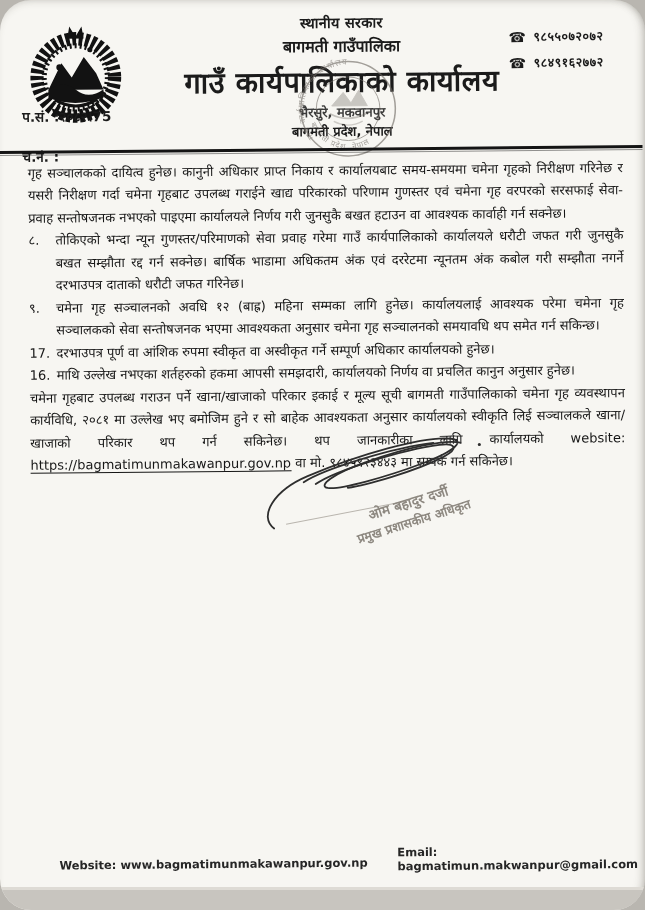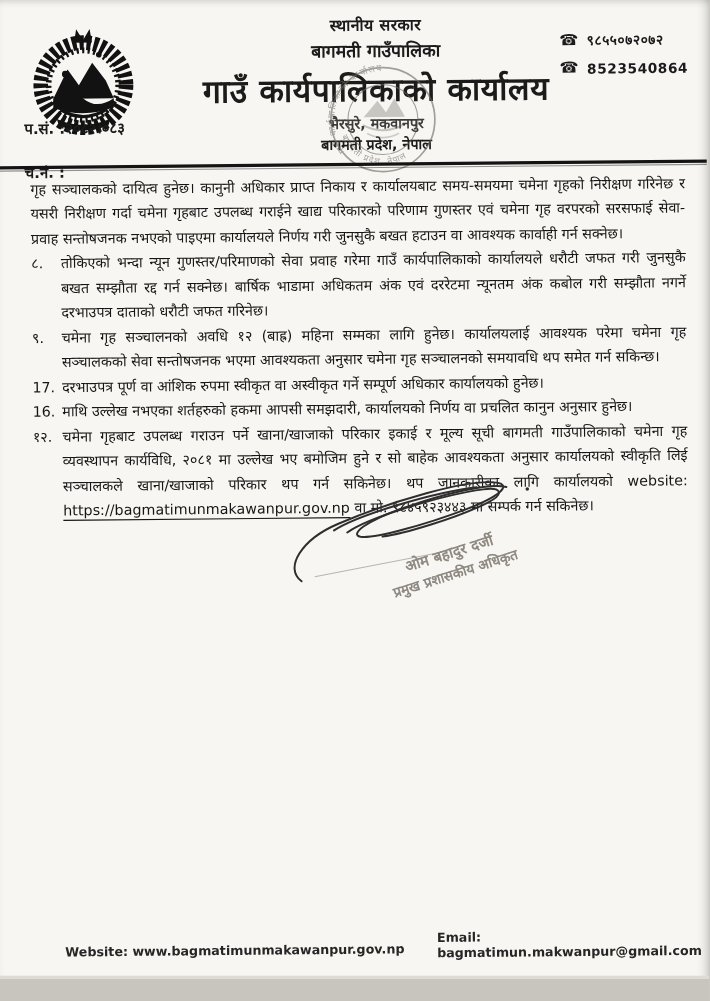--- a/index.html
+++ b/index.html
@@ -5,20 +5,21 @@
   html,body{margin:0;padding:0;}
   body{
     width:645px;height:910px;overflow:hidden;
     background:#b9b6b0;
     font-family:"DejaVu Sans","Liberation Sans",sans-serif;
   }
   .page{
     position:relative;width:645px;height:910px;overflow:hidden;
     background:#f7f6f2;
     box-shadow:inset -8px 0 10px -7px rgba(60,55,45,.35), inset 0 5px 8px -5px rgba(60,55,45,.25);
+    border-radius:31px;
   }
   .tilt{
     position:absolute;inset:0;
     transform:rotate(-0.55deg);transform-origin:50% 45%;
     color:#1b1b1b;
   }
   
   .emblem{position:absolute;left:28px;top:20px;width:102px;height:102px;}
   .head-center{position:absolute;left:150px;top:12px;width:390px;text-align:center;}
   .gov-line{font-size:14.5px;font-weight:bold;letter-spacing:.3px;}
@@ -92,26 +93,26 @@
       <div class="addr2">बागमती प्रदेश, नेपाल</div>
     </div>
 
     <div class="phones">
       <div class="phone-row">
         <span class="ph-icon">☎</span>
         <span>९८५५०७२०७२</span>
       </div>
       <div class="phone-row">
         <span class="ph-icon">☎</span>
-        <span>8523540864</span>
+        <span>९८४९१६२७७२</span>
       </div>
     </div>
 
     <div class="refs">
-      <div class="pa">प.सं. :२०८२।०८३</div>
+      <div class="pa">प.सं. :२०८२।75</div>
       <div class="ch">च.नं. :</div>
     </div>
 
     <svg class="stamp" viewBox="0 0 110 110">
       <defs>
         <path id="arcTop" d="M 55 101 A 46 46 0 1 1 55.1 101"></path>
         <path id="arcBot" d="M 13 55 A 42 42 0 0 0 97 55"></path>
       </defs>
       <g stroke="#6f6a64" fill="none">
         <circle cx="55" cy="55" r="49" stroke-width="1.6"></circle>
@@ -143,21 +144,20 @@
       </div>
       <div class="item">
         <span class="num">17.</span>
         <span class="txt">दरभाउपत्र पूर्ण वा आंशिक रुपमा स्वीकृत वा अस्वीकृत गर्ने सम्पूर्ण अधिकार कार्यालयको हुनेछ।</span>
       </div>
       <div class="item">
         <span class="num">16.</span>
         <span class="txt">माथि उल्लेख नभएका शर्तहरुको हकमा आपसी समझदारी, कार्यालयको निर्णय वा प्रचलित कानुन अनुसार हुनेछ।</span>
       </div>
       <div class="item">
-        <span class="num">१२.</span>
         <span class="txt"><span>चमेना गृहबाट उपलब्ध गराउन पर्ने खाना/खाजाको परिकार इकाई र मूल्य सूची बागमती गाउँपालिकाको चमेना गृह व्यवस्थापन कार्यविधि, २०८१ मा उल्लेख भए बमोजिम हुने र सो बाहेक आवश्यकता अनुसार कार्यालयको स्वीकृति लिई सञ्चालकले खाना/खाजाको परिकार थप गर्न सकिनेछ। थप जानकारीका लागि कार्यालयको website: </span><span class="doc-link">https://bagmatimunmakawanpur.gov.np</span><span> वा मो. ९८४५९२३४४३ मा सम्पर्क गर्न सकिनेछ।</span></span>
       </div>
     </main>
 
     <div class="sig-block">
       <svg class="sig-svg" width="250" height="110" viewBox="0 0 250 110">
         <g fill="none" stroke="#2e2e2e" stroke-width="1.8" stroke-linecap="round">
           <path d="M18 96 C 2 84, 18 58, 52 44 C 100 24, 170 4, 196 8 C 210 10, 200 20, 168 32 C 130 46, 84 58, 72 56 C 62 54, 76 42, 112 30 C 150 17, 190 8, 205 12"></path>
           <path d="M60 52 C 80 38, 150 18, 184 14 C 200 12, 204 18, 188 26 C 160 40, 110 54, 92 56"></path>
           <path d="M48 50 C 70 36, 140 16, 178 12"></path>

